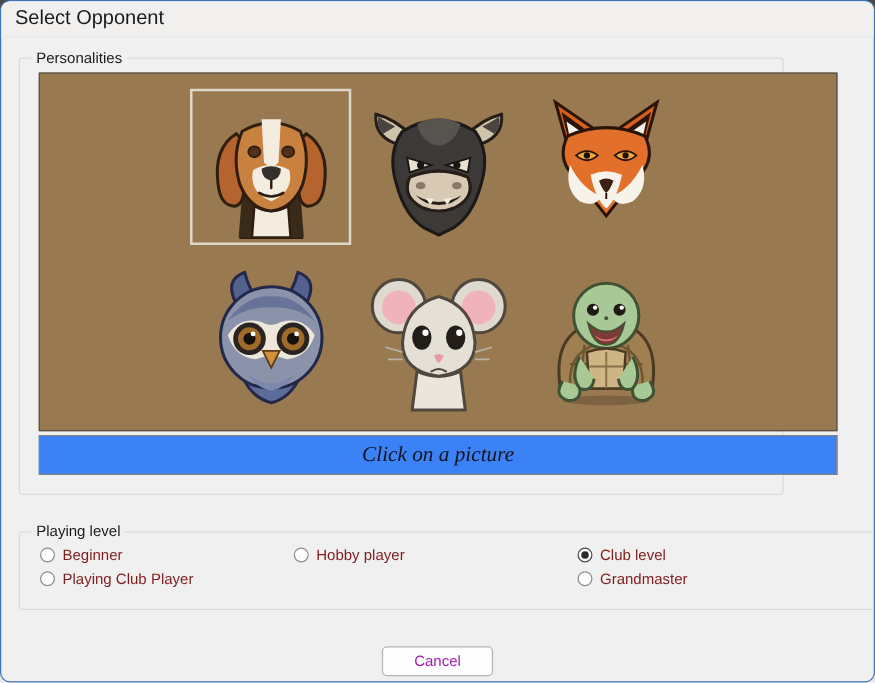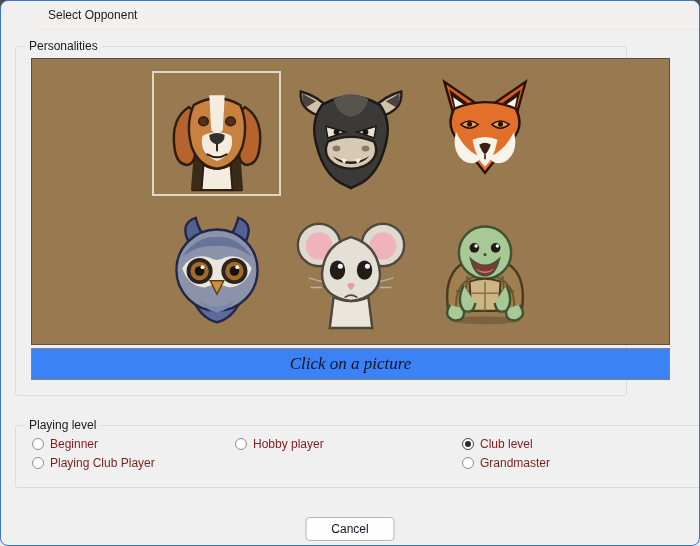--- a/index.html
+++ b/index.html
@@ -15,21 +15,21 @@
     border:1px solid var(--win-border,#3b76c0);
     border-radius:8px;
     overflow:hidden;
     box-sizing:content-box;
   }
   .titlebar{
     position:absolute;left:0;top:0;right:0;height:28px;
     background:#f1f0ef;
     border-bottom:1px solid #e9e8e7;
     line-height:28px;padding-left:11px;
-    font-size:12px;color:#1b1b1b;margin-left:36px;
+    font-size:16px;color:#1b1b1b;
   }
   .groupbox{
     position:absolute;
     border:1px solid #dbdbd8;border-radius:3px;
     box-sizing:border-box;
   }
   .gb-label{
     position:absolute;top:-8px;left:9px;
     background:#f0f0f0;padding:0 4px;
     font-size:12px;color:#1b1b1b;line-height:15px;
@@ -75,21 +75,21 @@
   .radio.checked::after{
     content:"";position:absolute;left:2px;top:2px;
     width:6px;height:6px;border-radius:50%;background:#2b2b2b;
   }
   .opt-label{white-space:nowrap;}
   .cancel-btn{
     position:absolute;left:50%;top:516px;transform:translateX(-50%);
     width:89px;height:24px;
     background:#fdfdfd;border:1px solid #b5b5b5;border-radius:4px;
     font-family:"Liberation Sans",sans-serif;
-    font-size:12px;color:#0f172a;
+    font-size:12px;color:#a21caf;
     display:flex;align-items:center;justify-content:center;
     cursor:pointer;box-sizing:border-box;
   }
 </style>
 </head>
 <body>
 
 <div class="window">
 
   <div class="titlebar">

